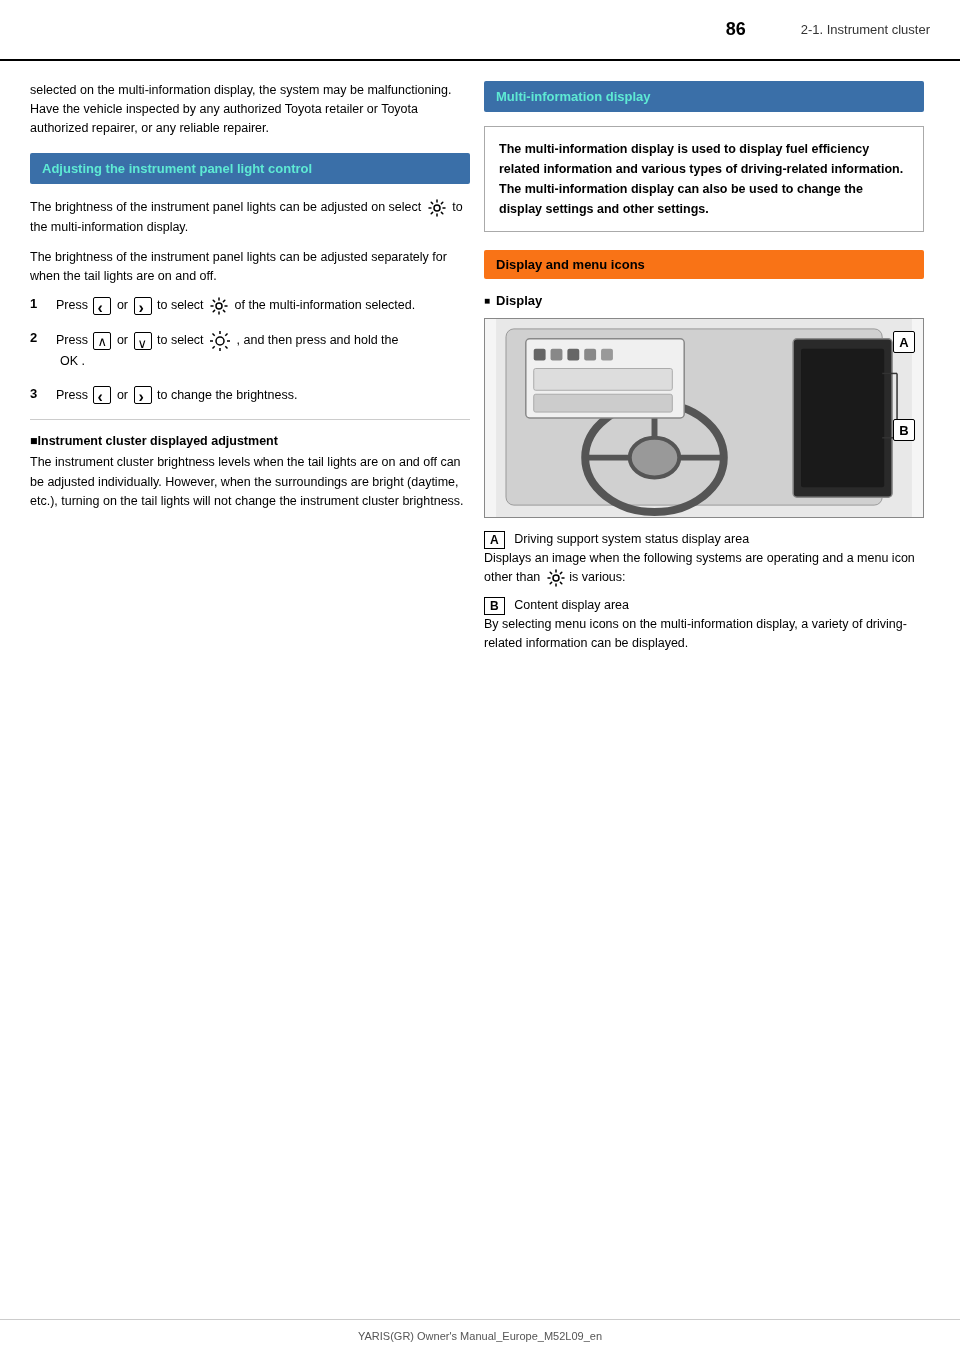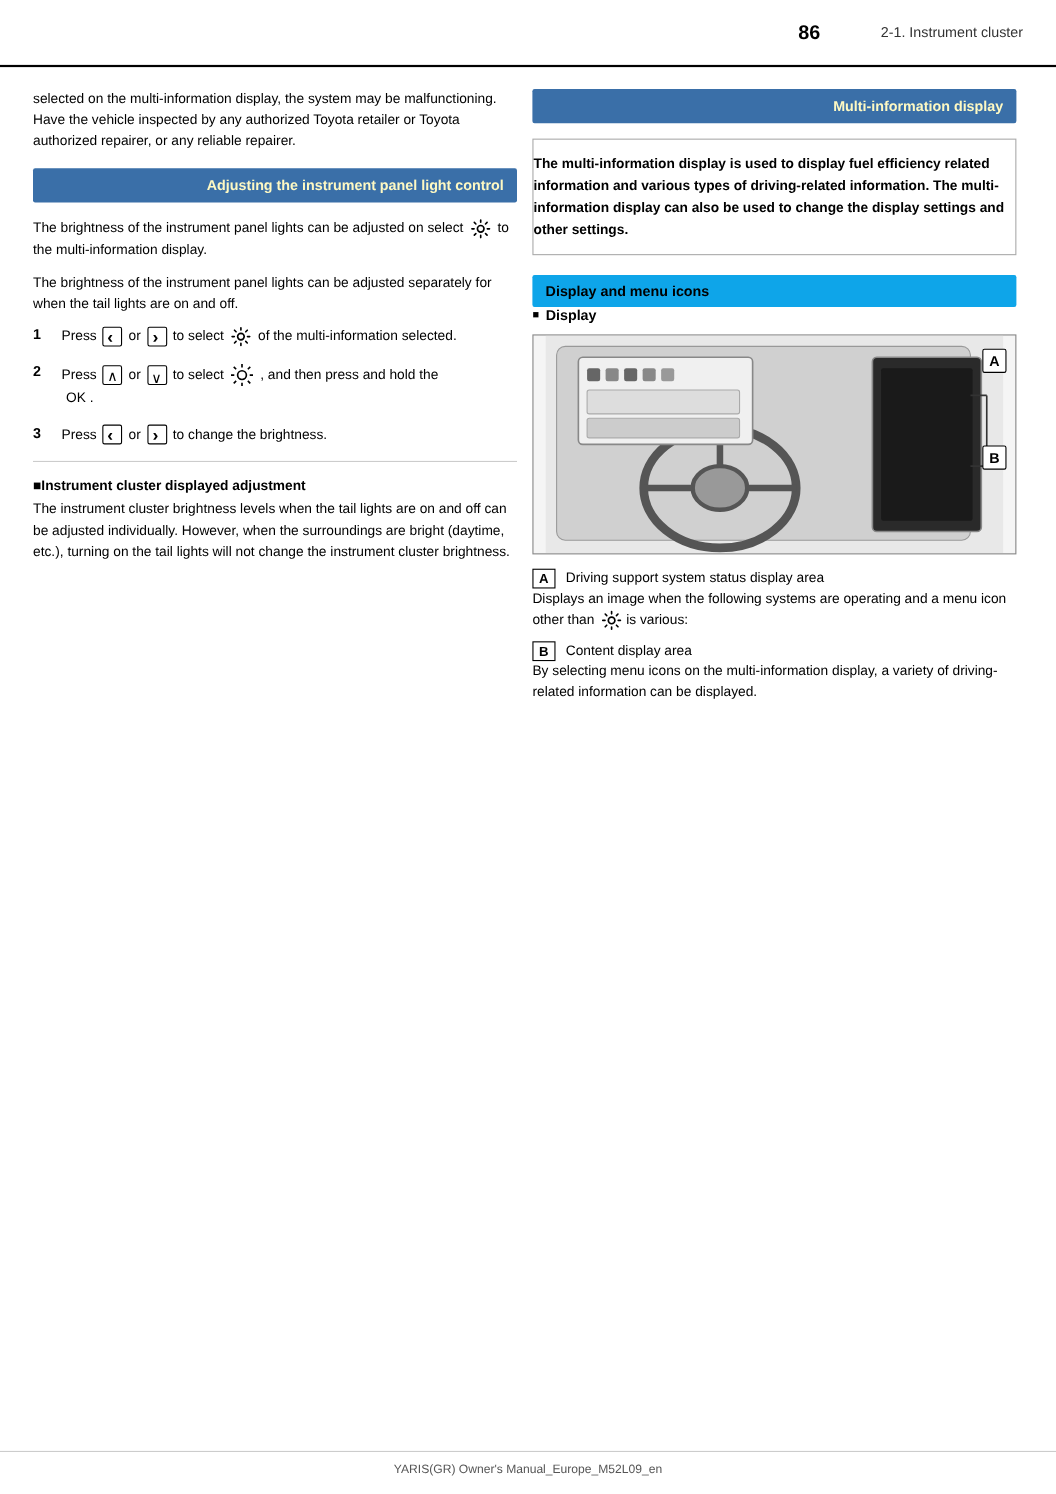--- a/index.html
+++ b/index.html
@@ -64,27 +64,26 @@
     
     .intro-text {
       font-size: 12.5px;
       line-height: 1.5;
       margin-bottom: 16px;
     }
 
     
     .blue-heading-box {
       background: #3a6fa8;
-      color: #fef9c3;
+      color: #5eead4;
       padding: 8px 12px;
       font-size: 13px;
       font-weight: bold;
       margin-bottom: 14px;
       border-radius: 2px;
-      text-align: right;
     }
 
     .section-text {
       font-size: 12.5px;
       line-height: 1.55;
       margin-bottom: 10px;
     }
 
     
     .step {
@@ -180,32 +179,33 @@
 
     
     .sub-heading-bold {
       font-size: 12.5px;
       font-weight: bold;
       margin-bottom: 5px;
     }
 
     
     .gray-heading-box {
-      background: #0ea5e9;
+      background: #f97316;
       color: #000;
       padding: 7px 12px;
       font-size: 13px;
       font-weight: bold;
+      margin-bottom: 14px;
       border-radius: 2px;
     }
 
     
     .highlight-text-box {
       border: 1px solid #aaa;
-      padding: 12px 0;
+      padding: 12px 14px;
       margin-bottom: 18px;
       font-size: 12.5px;
       line-height: 1.6;
       font-weight: bold;
     }
 
     
     .display-label {
       font-size: 13px;
       font-weight: bold;

